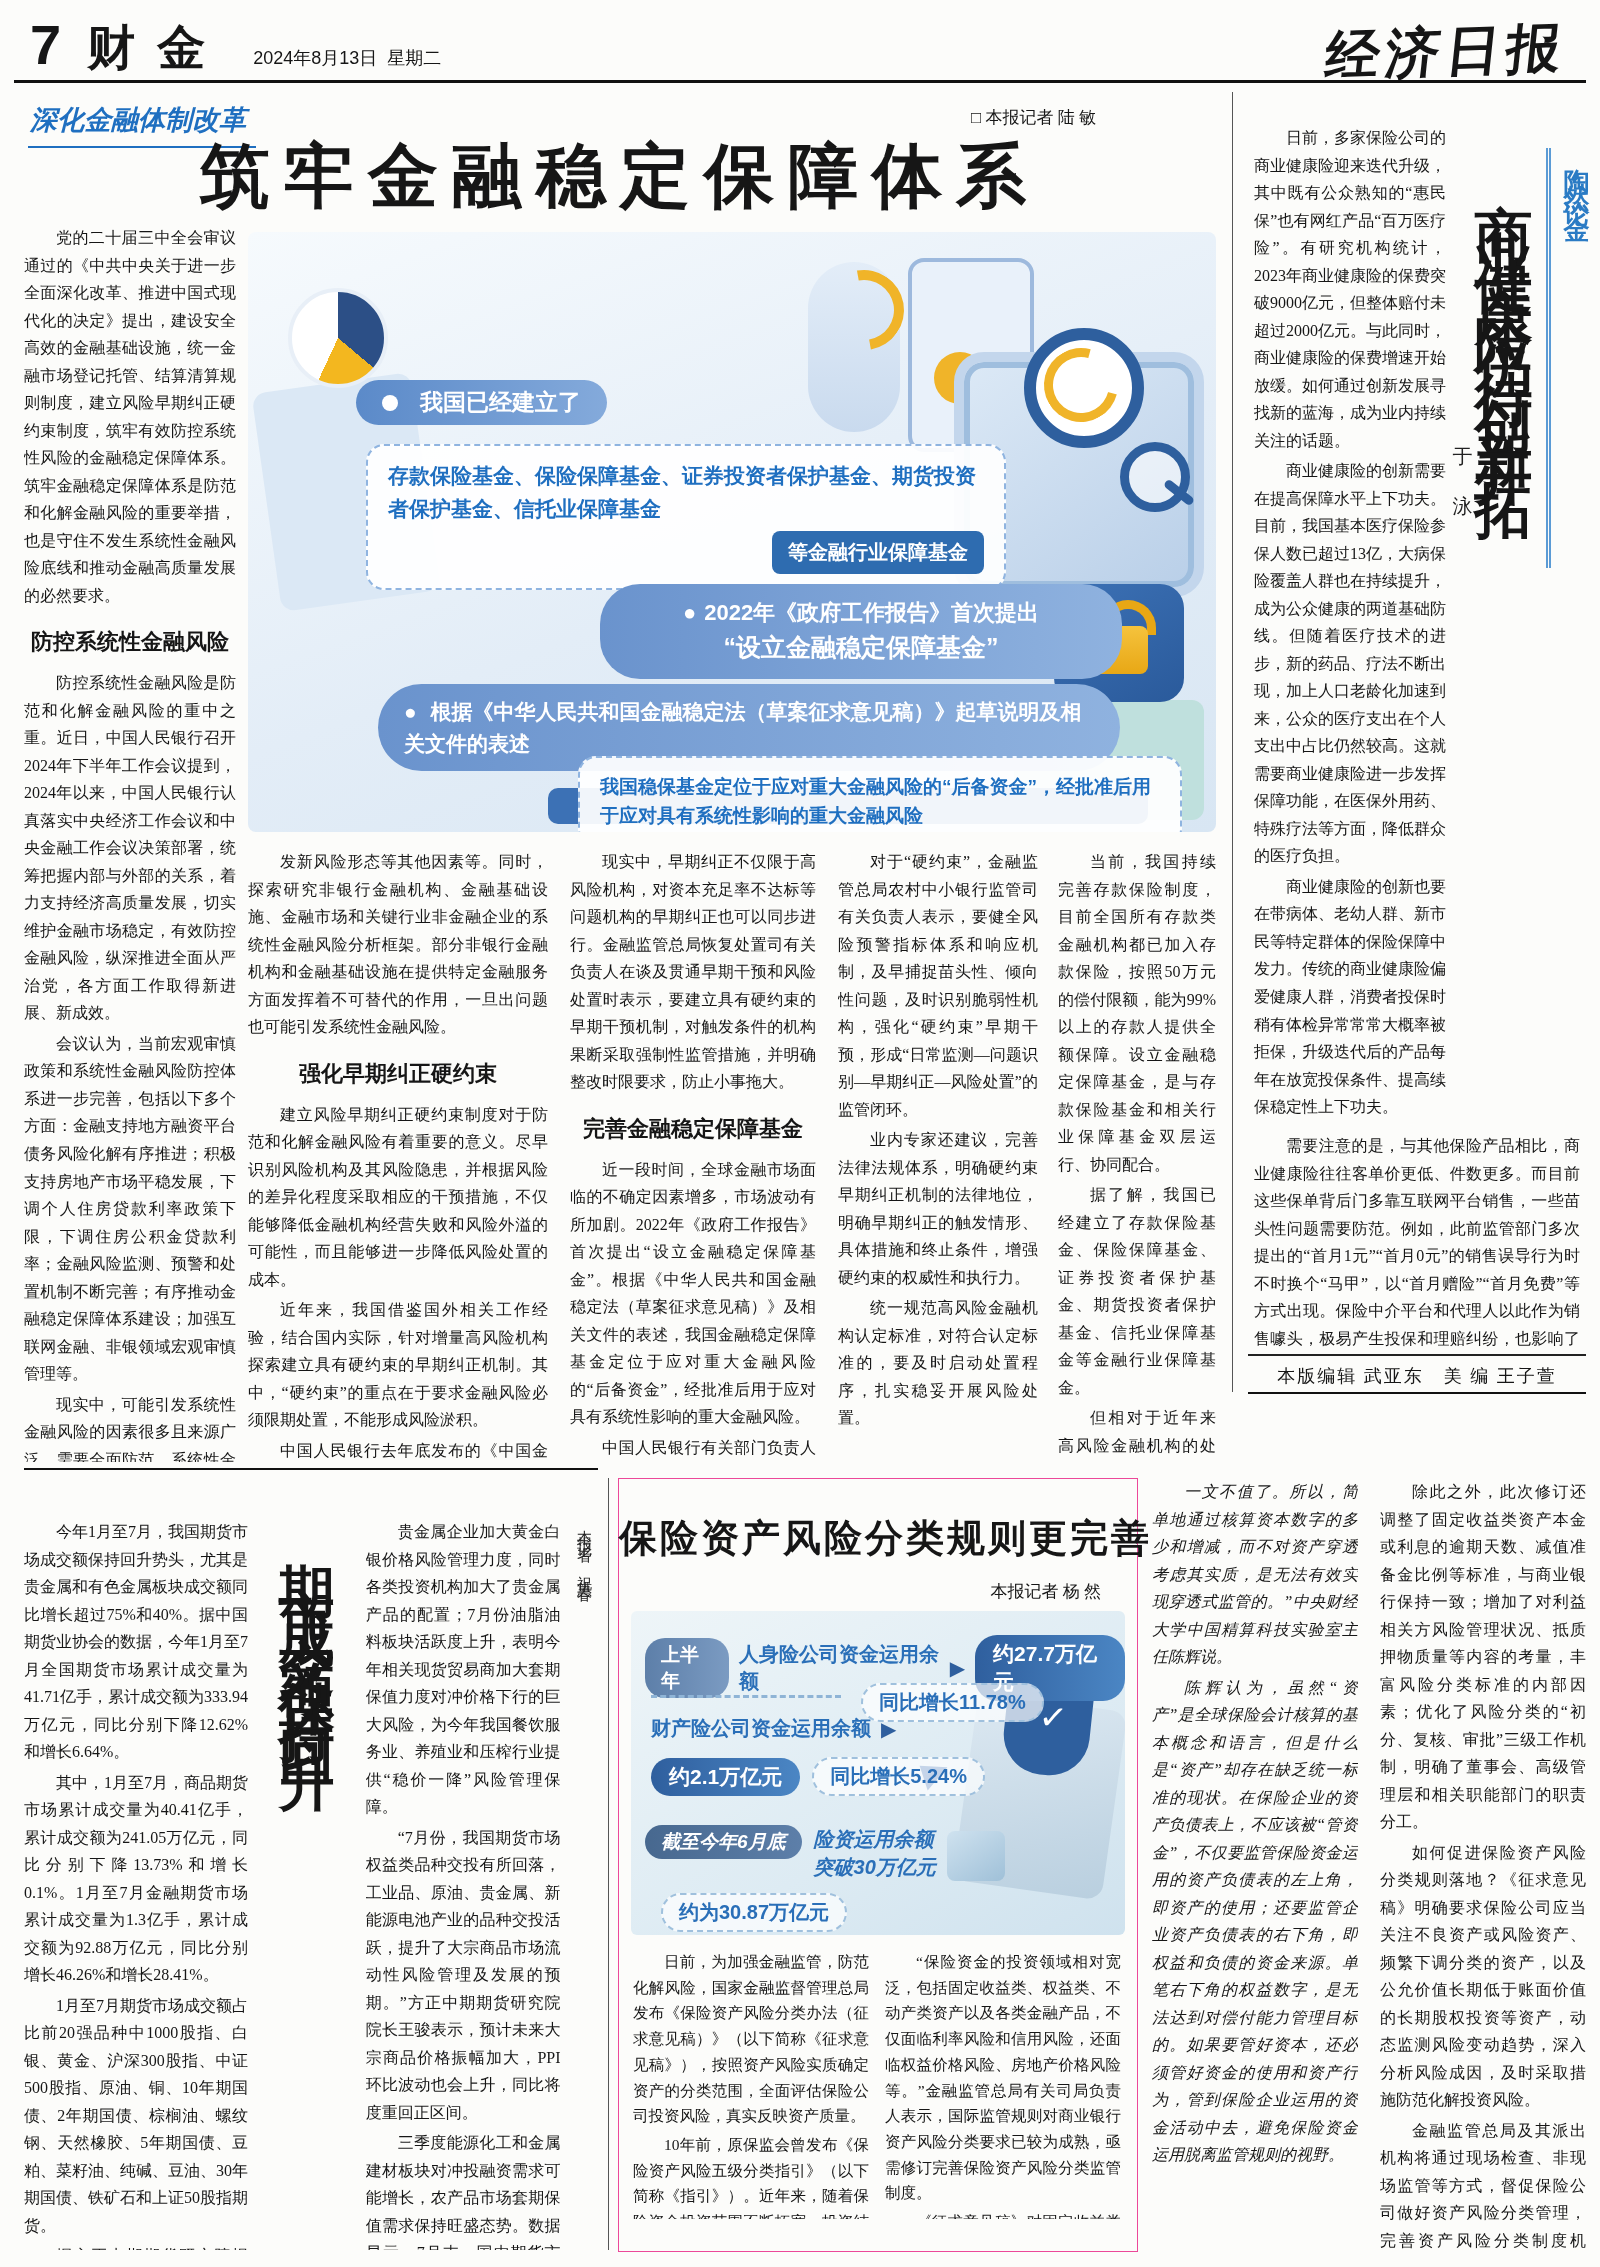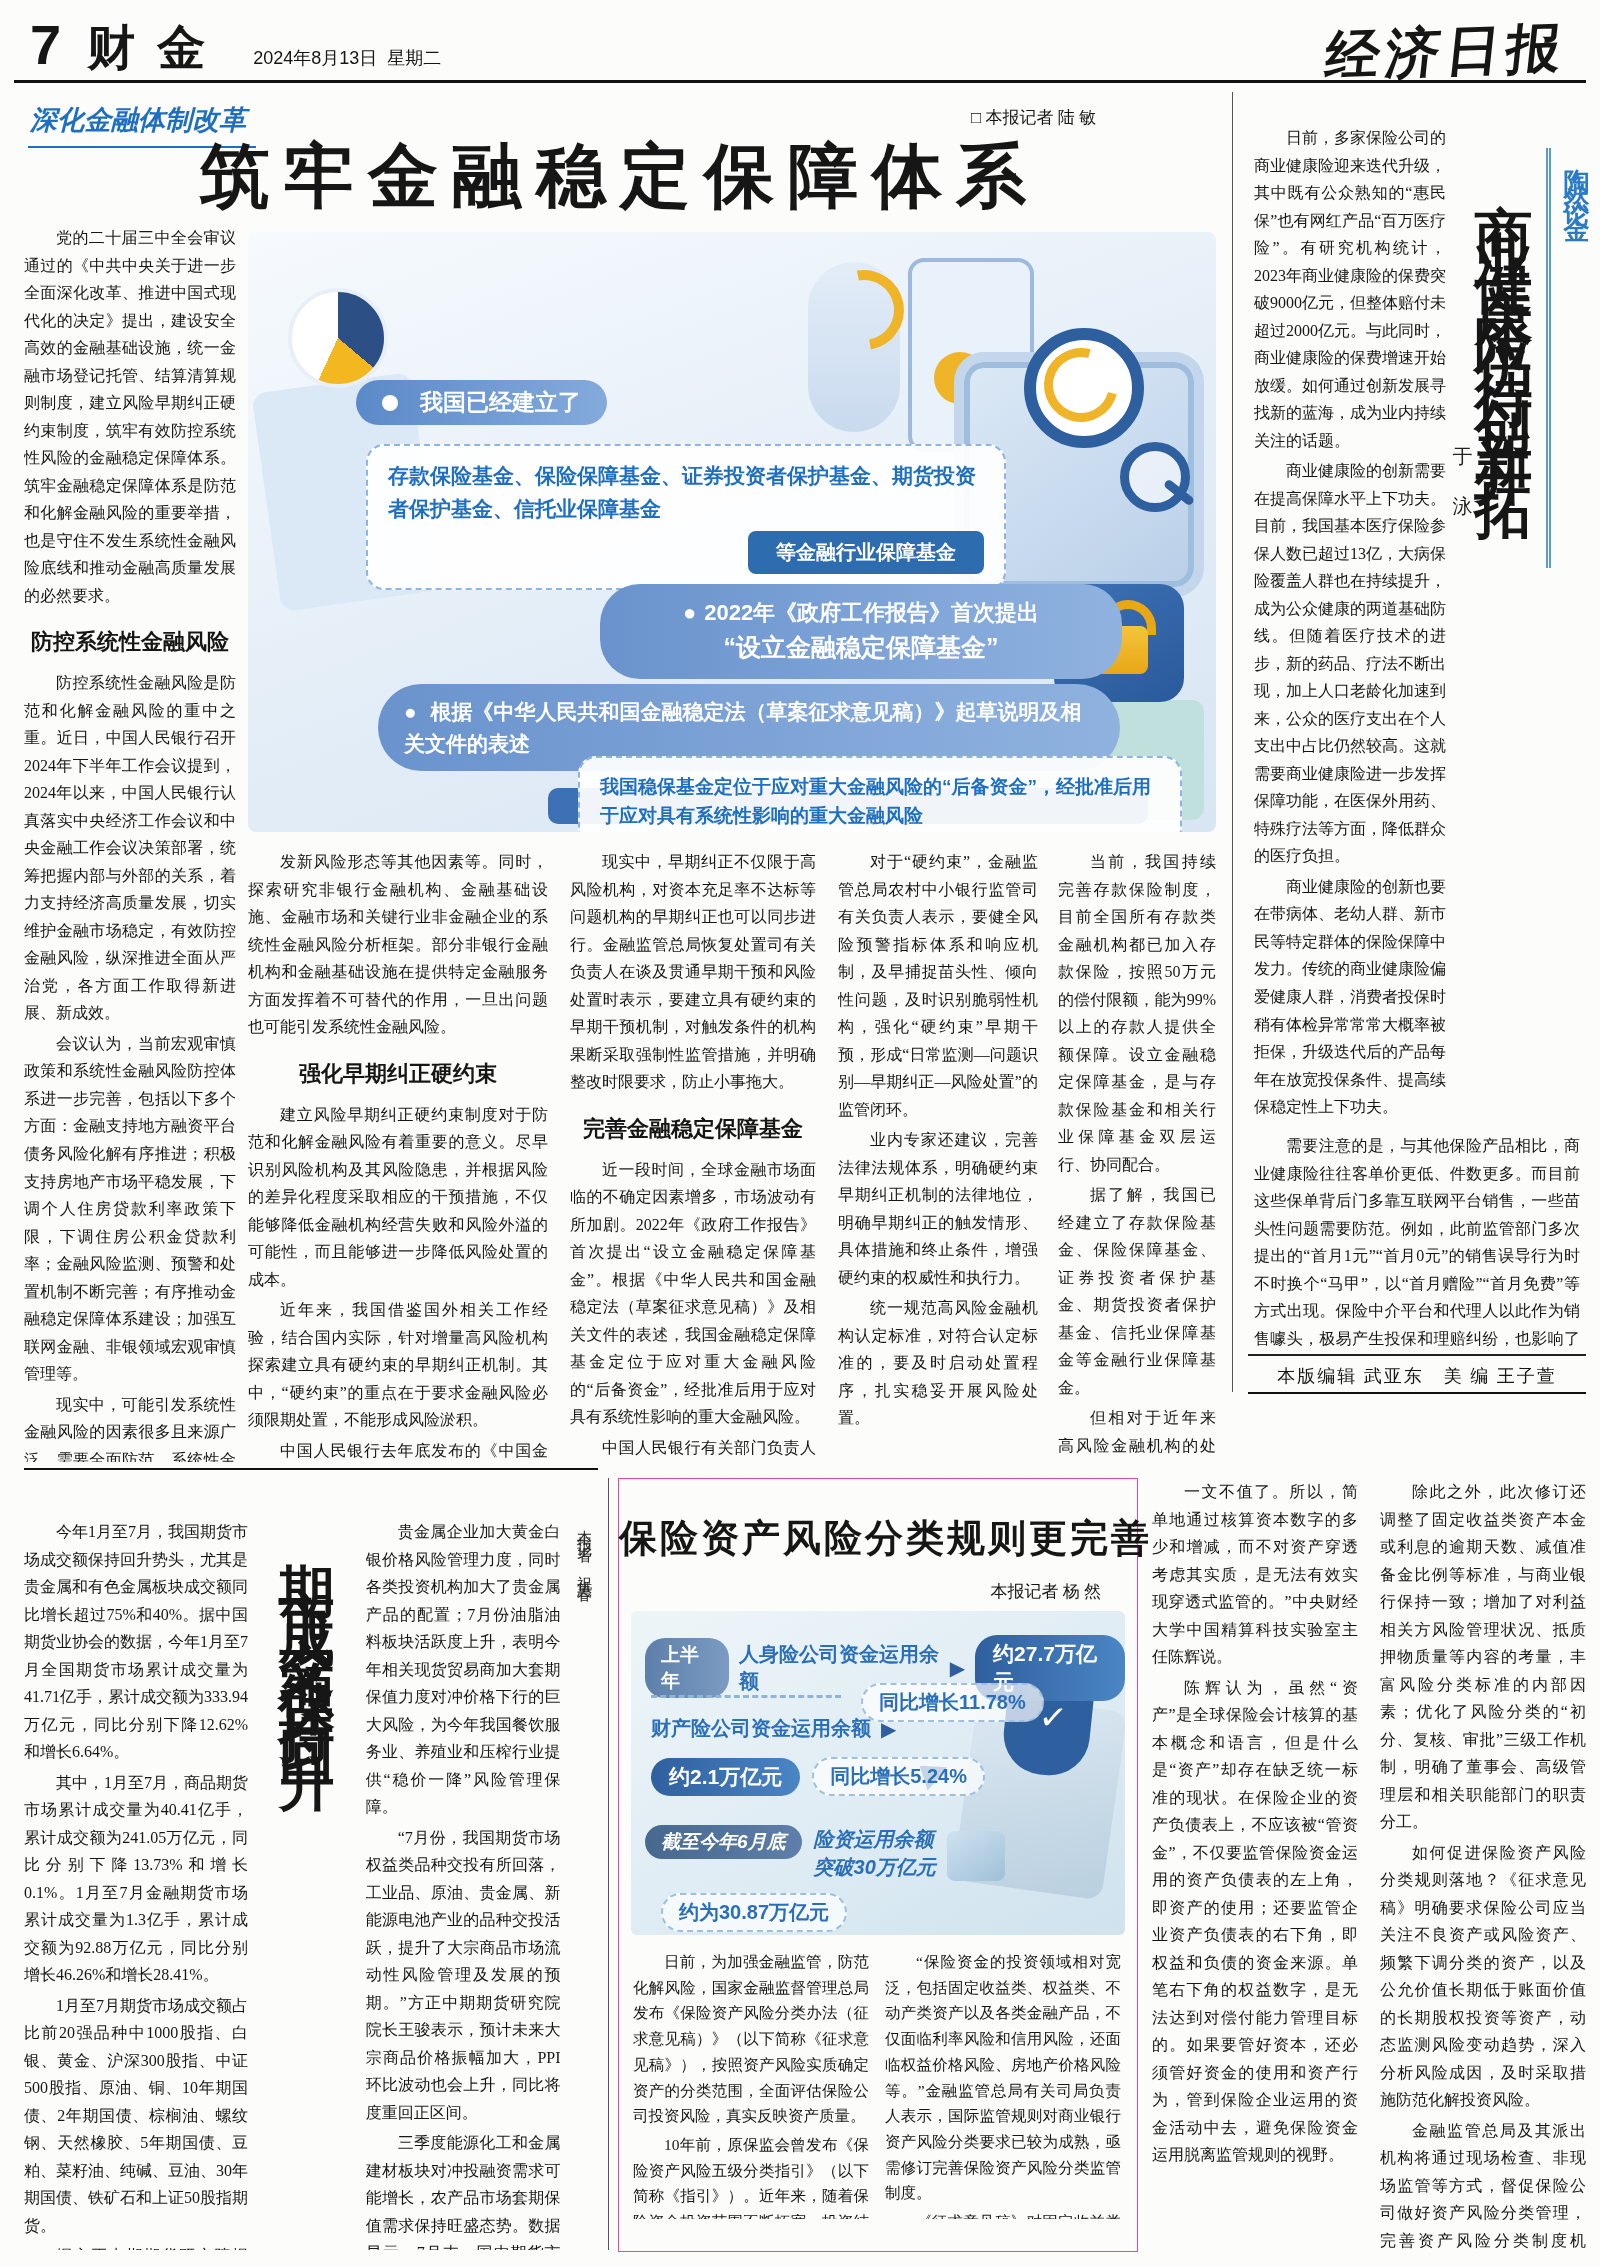--- a/index.html
+++ b/index.html
@@ -23,21 +23,21 @@
   .main-headline{font-size:70px;font-weight:900;letter-spacing:14px;text-align:center;white-space:nowrap;}
   .byline{font-size:17px;}
   
   .ig{background:linear-gradient(160deg,#f6fafd 0%,#e3edf7 55%,#d8e6f3 100%);border-radius:8px;overflow:hidden;}
   .sans{font-family:"Liberation Sans","DejaVu Sans",sans-serif;}
   .ig-pill{display:inline-flex;align-items:center;gap:22px;background:linear-gradient(90deg,#5b8ac9,#84aadb);
            color:#fff;border-radius:26px;padding:7px 26px;font-size:23px;font-weight:bold;}
   .ig-dot{width:16px;height:16px;border-radius:50%;background:#fff;display:inline-block;}
   .ig-dashed{background:rgba(255,255,255,.93);border:2px dashed #8fb4e0;border-radius:18px;
              color:#1f6fc0;font-weight:bold;font-size:21px;line-height:1.55;padding:14px 20px;}
-  .ig-tag{display:inline-block;background:#2e6cb0;color:#fff;border-radius:8px;padding:6px 28px;
+  .ig-tag{display:inline-block;background:#2e6cb0;color:#fff;border-radius:8px;padding:6px 16px;
           font-size:20px;font-weight:bold;}
   .ig-bar{background:linear-gradient(90deg,#6a93cd,#8fb2df);color:#fff;border-radius:40px;
           padding:12px 26px;font-size:22px;font-weight:bold;line-height:1.5;}
   .ig-bar .big{font-size:25px;}
   .bullet{color:#fff;margin-right:8px;}
   
   .cube{background:linear-gradient(145deg,#dcE9f6,#b9cfe8);border-radius:30px;border:10px solid #c3d6ec;box-shadow:inset 0 0 0 6px #9fbede;}
   .ring{border-radius:50%;}
   .phone{background:#e9f1fa;border:4px solid #9db9dd;border-radius:16px;}
   .lockpad{background:linear-gradient(150deg,#3c71b5,#2a5a9b);border-radius:24px;}
@@ -286,21 +286,21 @@
         <div>
             <p class="para small">“保险资金的投资领域相对宽泛，包括固定收益类、权益类、不动产类资产以及各类金融产品，不仅面临利率风险和信用风险，还面临权益价格风险、房地产价格风险等。”金融监管总局有关司局负责人表示，国际监管规则对商业银行资产风险分类要求已较为成熟，亟需修订完善保险资产风险分类监管制度。</p>
             <p class="para small">《征求意见稿》对固定收益类资产实行五分类法，即正常类、关注类、次级类、可疑类、损失类；对权益类资产和不动产类资产实行三分类法，即正常类、风险类、损失类，对金融产品风险分类提出了穿透要求。</p>
           </div>
       </div>
     </div>
   </div>
 
   <div class="abs" style="left:1152px;top:1478px;width:434px;height:772px;">
     <div style="display:flex;gap:22px;height:100%;">
-      <div class="col" style="width:206px;height:100%;">
+      <div class="col" style="width:206px;height:100%;font-style:italic;">
         <div>
             <p class="para">一文不值了。所以，简单地通过核算资本数字的多少和增减，而不对资产穿透考虑其实质，是无法有效实现穿透式监管的。”中央财经大学中国精算科技实验室主任陈辉说。</p>
             <p class="para">陈辉认为，虽然“资产”是全球保险会计核算的基本概念和语言，但是什么是“资产”却存在缺乏统一标准的现状。在保险企业的资产负债表上，不应该被“管资金”，不仅要监管保险资金运用的资产负债表的左上角，即资产的使用；还要监管企业资产负债表的右下角，即权益和负债的资金来源。单笔右下角的权益数字，是无法达到对偿付能力管理目标的。如果要管好资本，还必须管好资金的使用和资产行为，管到保险企业运用的资金活动中去，避免保险资金运用脱离监管规则的视野。</p>
           </div>
       </div>
       <div class="col" style="width:206px;height:100%;">
         <div>
             <p class="para">除此之外，此次修订还调整了固定收益类资产本金或利息的逾期天数、减值准备金比例等标准，与商业银行保持一致；增加了对利益相关方风险管理状况、抵质押物质量等内容的考量，丰富风险分类标准的内部因素；优化了风险分类的“初分、复核、审批”三级工作机制，明确了董事会、高级管理层和相关职能部门的职责分工。</p>
             <p class="para">如何促进保险资产风险分类规则落地？《征求意见稿》明确要求保险公司应当关注不良资产或风险资产、频繁下调分类的资产，以及公允价值长期低于账面价值的长期股权投资等资产，动态监测风险变动趋势，深入分析风险成因，及时采取措施防范化解投资风险。</p>
             <p class="para">金融监管总局及其派出机构将通过现场检查、非现场监管等方式，督促保险公司做好资产风险分类管理，完善资产风险分类制度机制，加强信息系统建设，提升资产质量。</p>

